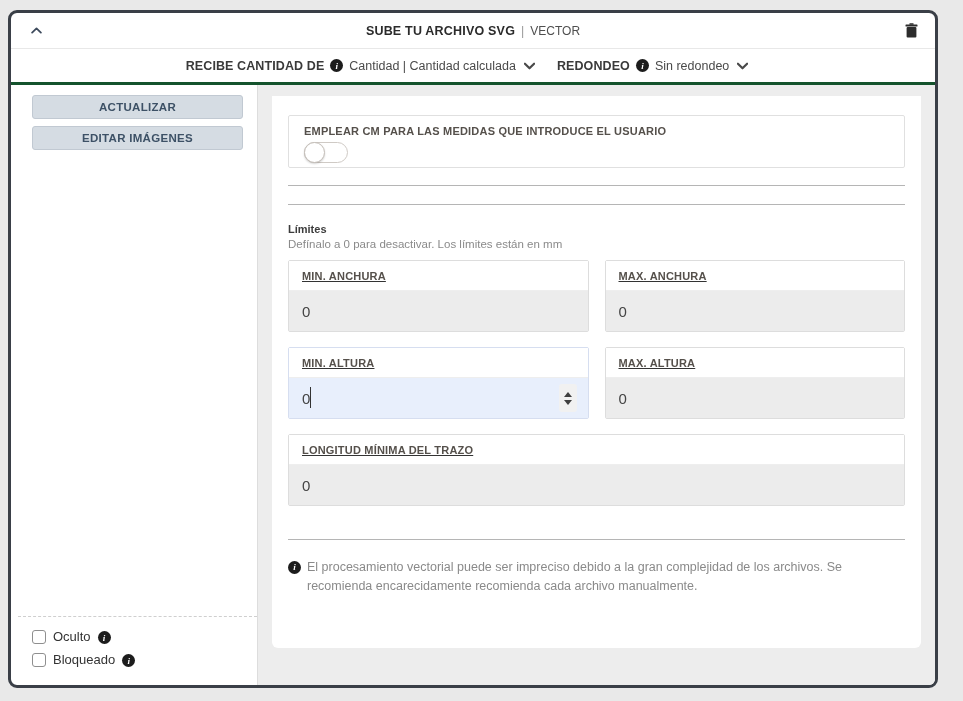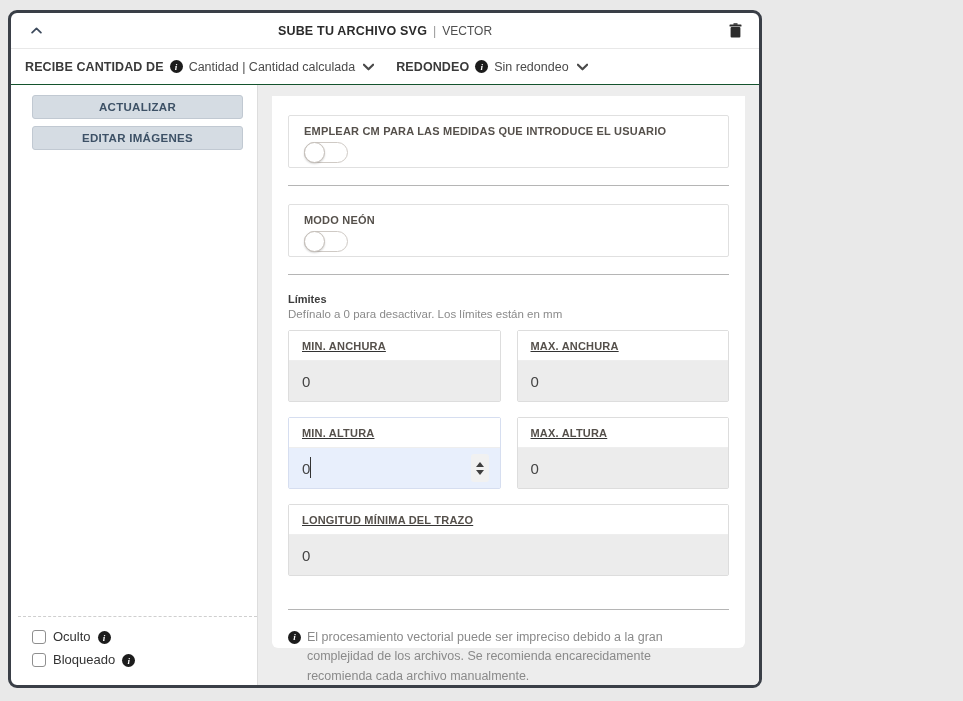--- a/index.html
+++ b/index.html
@@ -5,21 +5,21 @@
   * { box-sizing: border-box; margin: 0; padding: 0; }
   html, body {
     width: 963px; height: 701px;
     background: #e9e9e9;
     font-family: "Liberation Sans", "DejaVu Sans", sans-serif;
     color: #333;
     overflow: hidden;
   }
   .window {
     position: absolute; left: 8px; top: 10px;
-    width: 754px; height: 678px;
+    width: 930px; height: 678px;
     background: #ffffff;
     border: 3px solid #3a3f47;
     border-radius: 9px;
     display: flex; flex-direction: column;
     overflow: hidden;
   }
   
   .titlebar {
     height: 36px; flex: 0 0 36px;
     display: flex; align-items: center;
@@ -33,23 +33,23 @@
     display: flex; align-items: center; justify-content: center;
     gap: 6px; pointer-events: none;
   }
   .title-main { font-weight: bold; font-size: 12.5px; color: #2b2b2b; letter-spacing: .2px; }
   .title-sep { color: #9a9a9a; font-size: 12.5px; }
   .title-sub { font-size: 12px; color: #4f4f4f; }
   .trash-btn { margin-left: auto; width: 20px; height: 22px; display:flex; align-items:center; justify-content:center; cursor:pointer; }
   
   .toolbar {
     height: 36px; flex: 0 0 36px;
-    display: flex; align-items: center; justify-content: flex-start;
+    display: flex; align-items: center; justify-content: center;
     gap: 22px;
-    border-bottom: 1px solid #14532d;
+    border-bottom: 3px solid #14532d;
     padding: 0 26px 0 14px;
     font-size: 12.5px;
   }
   .tb-group { display: flex; align-items: center; gap: 6px; cursor: pointer; }
   .tb-label { font-weight: bold; color: #3a3a3a; letter-spacing: .1px; }
   .tb-value { color: #4a4a4a; }
   .info-icon {
     display: inline-flex; width: 13px; height: 13px; flex: 0 0 13px;
     border-radius: 50%; background: #1c1c1c; color: #fff;
     font-size: 9px; font-weight: bold; font-family: "Liberation Serif", serif;
@@ -243,26 +243,20 @@
 
         <div class="toggle-card">
           <div class="toggle-label">EMPLEAR CM PARA LAS MEDIDAS QUE INTRODUCE EL USUARIO</div>
           <div class="toggle">
               <div class="knob"></div>
             </div>
         </div>
 
         <hr class="hr">
 
-        <div class="toggle-card">
-          <div class="toggle-label">MODO NEÓN</div>
-          <div class="toggle">
-              <div class="knob"></div>
-            </div>
-        </div>
 
         <hr class="hr">
 
         <div class="limits-title">Límites</div>
         <div class="limits-sub">Defínalo a 0 para desactivar. Los límites están en mm</div>
 
         <div class="fields-grid">
 
           <div class="field">
             <div class="field-head">MIN. ANCHURA</div>

